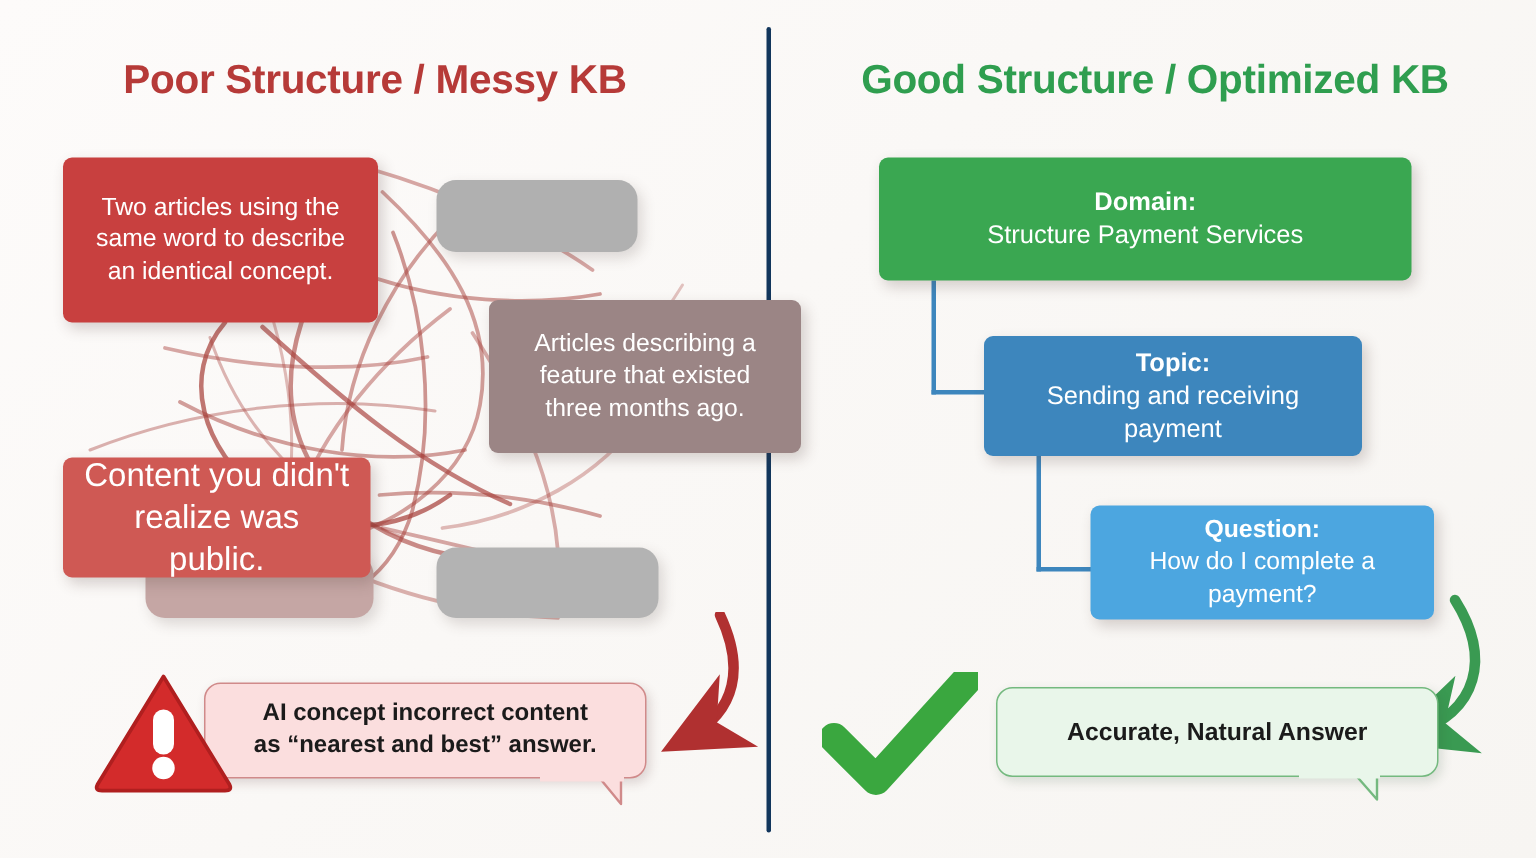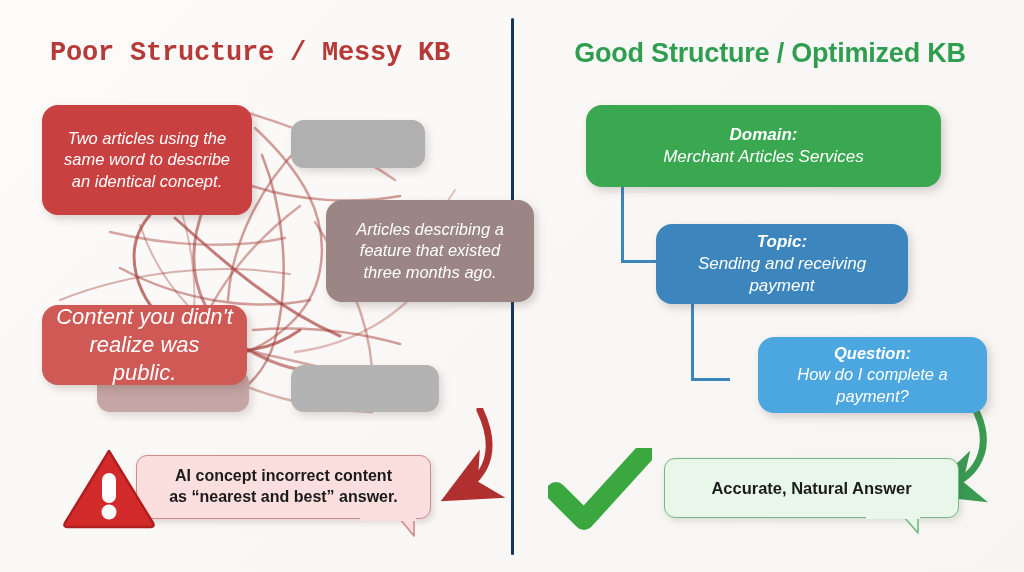--- a/index.html
+++ b/index.html
@@ -17,21 +17,21 @@
   }
   
   .panel-title {
     position: absolute;
     top: 38px;
     font-size: 27px;
     font-weight: bold;
     letter-spacing: -0.2px;
     white-space: nowrap;
   }
-  #title-left  { left: 0;   width: 500px; text-align: center; color: #b63a38; font-family: Liberation Mono, monospace; }
+  #title-left  { left: 0;   width: 500px; text-align: center; color: #b63a38; }
   #title-right { left: 520px; width: 500px; text-align: center; color: #2f9e4f; }
 
   
   #divider {
     position: absolute;
     left: 511px;
     top: 18px;
     width: 3px;
     height: 537px;
     background: #12365c;
@@ -40,25 +40,24 @@
 
   
   .node {
     position: absolute;
     box-sizing: border-box;
     display: flex;
     align-items: center;
     justify-content: center;
     text-align: center;
     color: #ffffff;
-    border-radius: 16px;
+    border-radius: 6px;
     padding: 8px 14px;
     line-height: 1.28;
     box-shadow: 3px 4px 9px rgba(80,60,55,0.22);
-    font-style: italic;
   }
   .node span { display: block; }
 
   
   #node-duplicate {
     left: 42px; top: 105px; width: 210px; height: 110px;
     background: #c8403f; font-size: 16.5px; z-index: 6;
   }
   #node-outdated {
     left: 281px; top: 200px; width: 208px; height: 102px;
@@ -82,21 +81,21 @@
   #node-domain {
     left: 586px; top: 105px; width: 355px; height: 82px;
     background: #3aa751; font-size: 17px; z-index: 6;
   }
   #node-topic {
     left: 656px; top: 224px; width: 252px; height: 80px;
     background: #3d86bd; font-size: 17px; z-index: 6; justify-content: center;
   }
   #node-question {
     left: 727px; top: 337px; width: 229px; height: 76px;
-    background: #4ca6e0; font-size: 16.5px; z-index: 6; margin-left: 31px;
+    background: #4ca6e0; font-size: 16.5px; z-index: 6;
   }
   .node b { font-weight: bold; }
 
   
   .connector { position: absolute; background: #3d86bd; z-index: 3; }
   #conn-1-v { left: 621px; top: 187px; width: 3px; height: 76px; }
   #conn-1-h { left: 621px; top: 260px; width: 38px; height: 3px; }
   #conn-2-v { left: 691px; top: 304px; width: 3px; height: 77px; }
   #conn-2-h { left: 691px; top: 378px; width: 39px; height: 3px; }
 
@@ -217,21 +216,21 @@
   </svg>
 
   <div id="conn-1-v" class="connector"></div>
   <div id="conn-1-h" class="connector"></div>
   <div id="conn-2-v" class="connector"></div>
   <div id="conn-2-h" class="connector"></div>
 
   <div id="node-domain" class="node">
     <div>
       <b>Domain:</b><br>
-      <span>Merchant Articles Services</span>
+      <span>Structure Payment Services</span>
     </div>
   </div>
   <div id="node-topic" class="node">
     <div>
       <b>Topic:</b>
       <span>Sending and receiving payment</span>
     </div>
   </div>
   <div id="node-question" class="node">
     <div>

